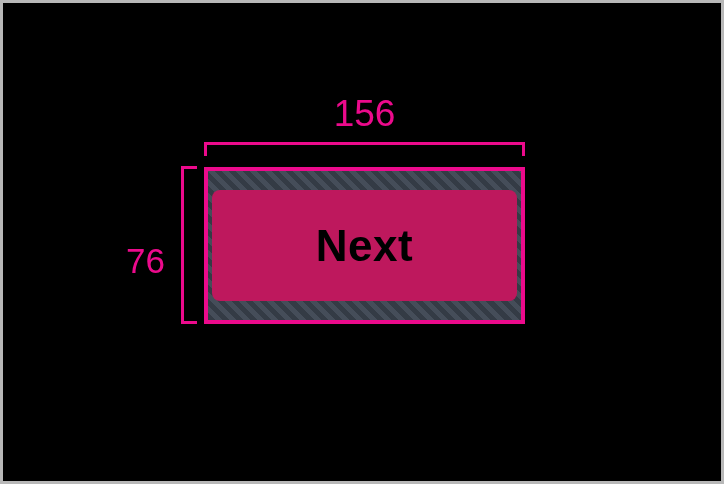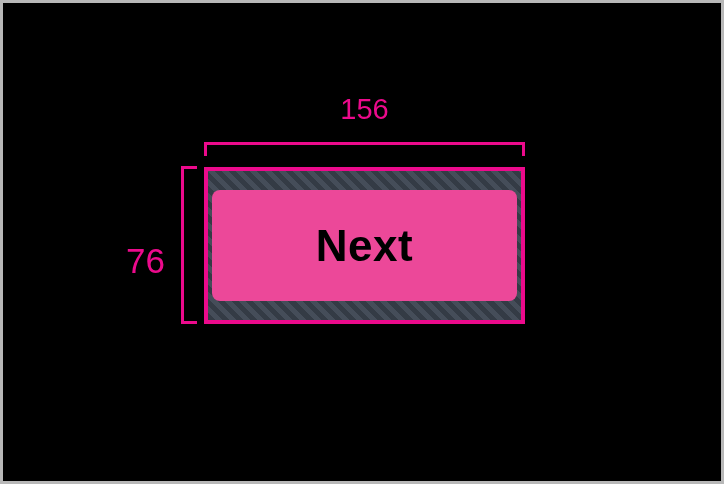--- a/index.html
+++ b/index.html
@@ -32,21 +32,21 @@
     font-weight: 400;
     line-height: 1;
     white-space: nowrap;
   }
 
   #label-width {
     left: 201px;
     top: 92px;
     width: 321px;
     text-align: center;
-    font-size: 29px;
+    font-size: 37px;
   }
 
   #label-height {
     left: 100px;
     top: 228px;
     width: 62px;
     text-align: right;
     font-size: 35px;
     margin-top: 12px;
   }
@@ -102,21 +102,21 @@
     );
   }
 
   
   #next-button {
     position: absolute;
     left: 4px;
     right: 4px;
     top: 19px;
     bottom: 19px;
-    background: #ec4899;
+    background: #be185d;
     border-radius: 8px;
     display: flex;
     align-items: center;
     justify-content: center;
     color: #000000;
     font-family: "Liberation Sans", sans-serif;
     font-weight: bold;
     font-size: 44px;
     letter-spacing: 0.5px;
     cursor: pointer;

